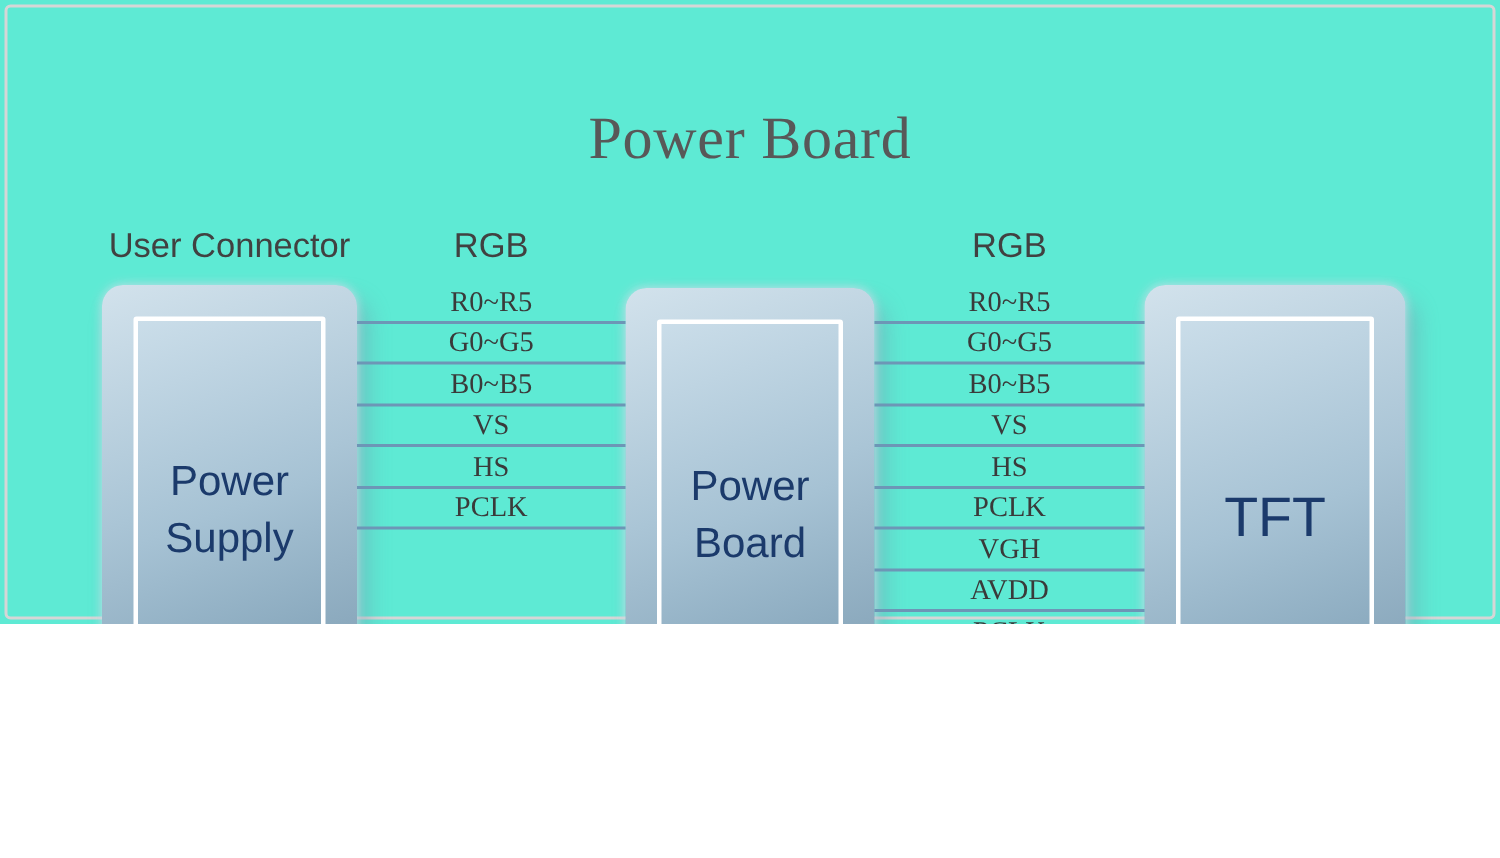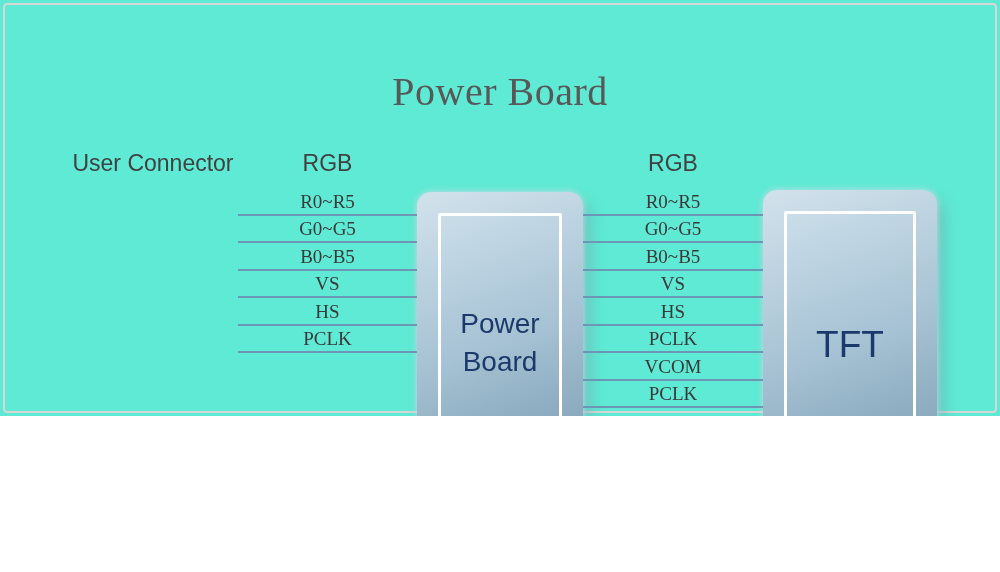--- a/index.html
+++ b/index.html
@@ -85,20 +85,25 @@
   <div class="frame"></div>
 
   <div class="title">Power Board</div>
 
   <div class="col-header" id="hdr-user-connector">User Connector</div>
 
   <div class="col-header" id="hdr-rgb-left">RGB</div>
 
   <div class="col-header" id="hdr-rgb-right">RGB</div>
 
+  <div class="box" id="box-power-supply">
+    <div class="box-inner">
+      <span class="box-label">Power Supply</span>
+    </div>
+  </div>
 
   <div class="box" id="box-power-board">
     <div class="box-inner">
       <span class="box-label">Power Board</span>
     </div>
   </div>
 
   <div class="box" id="box-tft">
     <div class="box-inner">
       <span class="box-label">TFT</span>
@@ -139,20 +144,23 @@
       <div class="signal-row">
         <span class="signal-label">VS</span>
       </div>
       <div class="signal-row">
         <span class="signal-label">HS</span>
       </div>
       <div class="signal-row">
         <span class="signal-label">PCLK</span>
       </div>
       <div class="signal-row">
-        <span class="signal-label">VCOM</span>
+        <span class="signal-label">VGH</span>
+      </div>
+      <div class="signal-row">
+        <span class="signal-label">AVDD</span>
       </div>
       <div class="signal-row">
         <span class="signal-label">PCLK</span>
       </div>
     </div>
 
 </div>
 
 </body></html>

